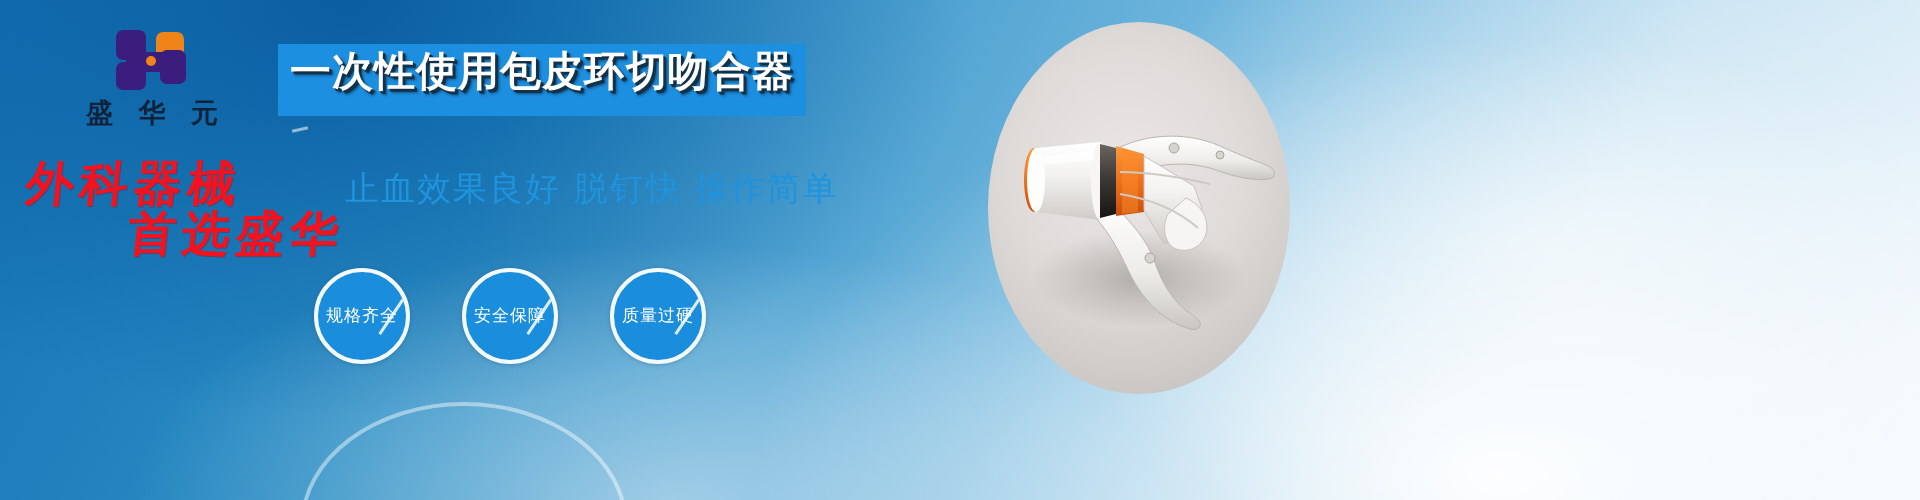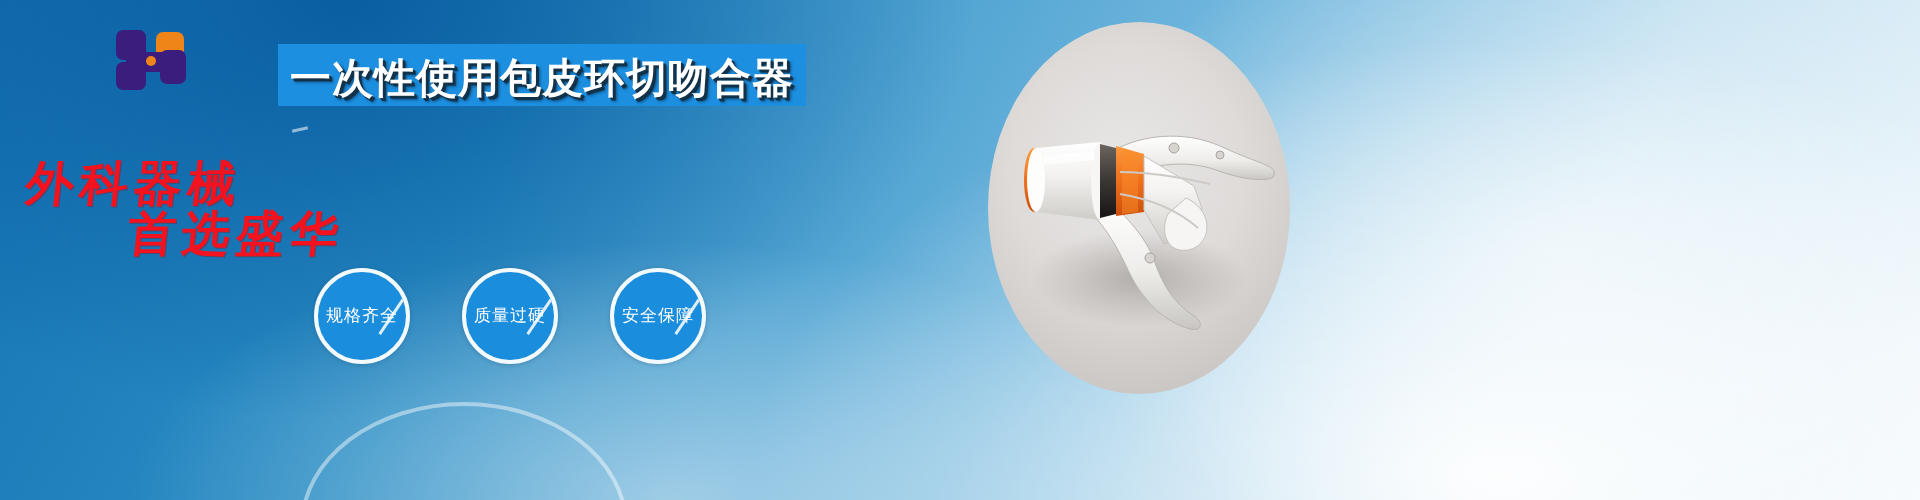--- a/index.html
+++ b/index.html
@@ -79,25 +79,25 @@
     text-indent: 8px;
     font-family: "DejaVu Sans", "Liberation Sans", sans-serif;
     line-height: 1.1;
   }
 
   
   .title-bar {
     position: absolute;
     left: 278px;
     top: 44px;
-    height: 62px;
+    height: 72px;
     padding: 0 12px;
     background: #1d8fe0;
     display: flex;
-    align-items: flex-end;
+    align-items: flex-start;
   }
   .title-bar .title-text {
     font-size: 41px;
     font-weight: 700;
     color: #ffffff;
     letter-spacing: 1px;
     white-space: nowrap;
     font-family: "DejaVu Sans", "Liberation Sans", sans-serif;
     text-shadow:
        2px 2px 0 #12324a,
@@ -228,49 +228,51 @@
 
   <div class="logo-block">
     <div class="logo-mark">
       <i class="lm-a"></i>
       <i class="lm-b"></i>
       <i class="lm-c"></i>
       <i class="lm-d"></i>
       <i class="lm-e"></i>
       <i class="lm-dot"></i>
     </div>
+    <div class="logo-word">盛 华 元</div>
   </div>
 
   <div class="title-bar">
     <span class="title-text">一次性使用包皮环切吻合器</span>
   </div>
 
   <div class="calli calli-1">外科器械</div>
   <div class="calli calli-2">首选盛华</div>
 
+  <div class="subtitle">止血效果良好 脱钉快 操作简单</div>
 
   <div class="features">
 
     <div class="feature">
       <span class="slash"></span>
       <span class="fl">规格</span>
       <span class="fl">齐全</span>
     </div>
 
 
     <div class="feature">
       <span class="slash"></span>
+      <span class="fl">安全</span>
+      <span class="fl">保障</span>
+    </div>
+
+    <div class="feature">
+      <span class="slash"></span>
       <span class="fl">质量</span>
       <span class="fl">过硬</span>
-    </div>
-
-    <div class="feature">
-      <span class="slash"></span>
-      <span class="fl">安全</span>
-      <span class="fl">保障</span>
     </div>
 
   </div>
 
   <div class="product">
     <div class="shadow-pool"></div>
 
     <svg width="302" height="372" viewBox="0 0 302 372" style="position:absolute;left:0;top:0;">
       <defs>
         <linearGradient id="gBody" x1="0" y1="0" x2="0" y2="1">

